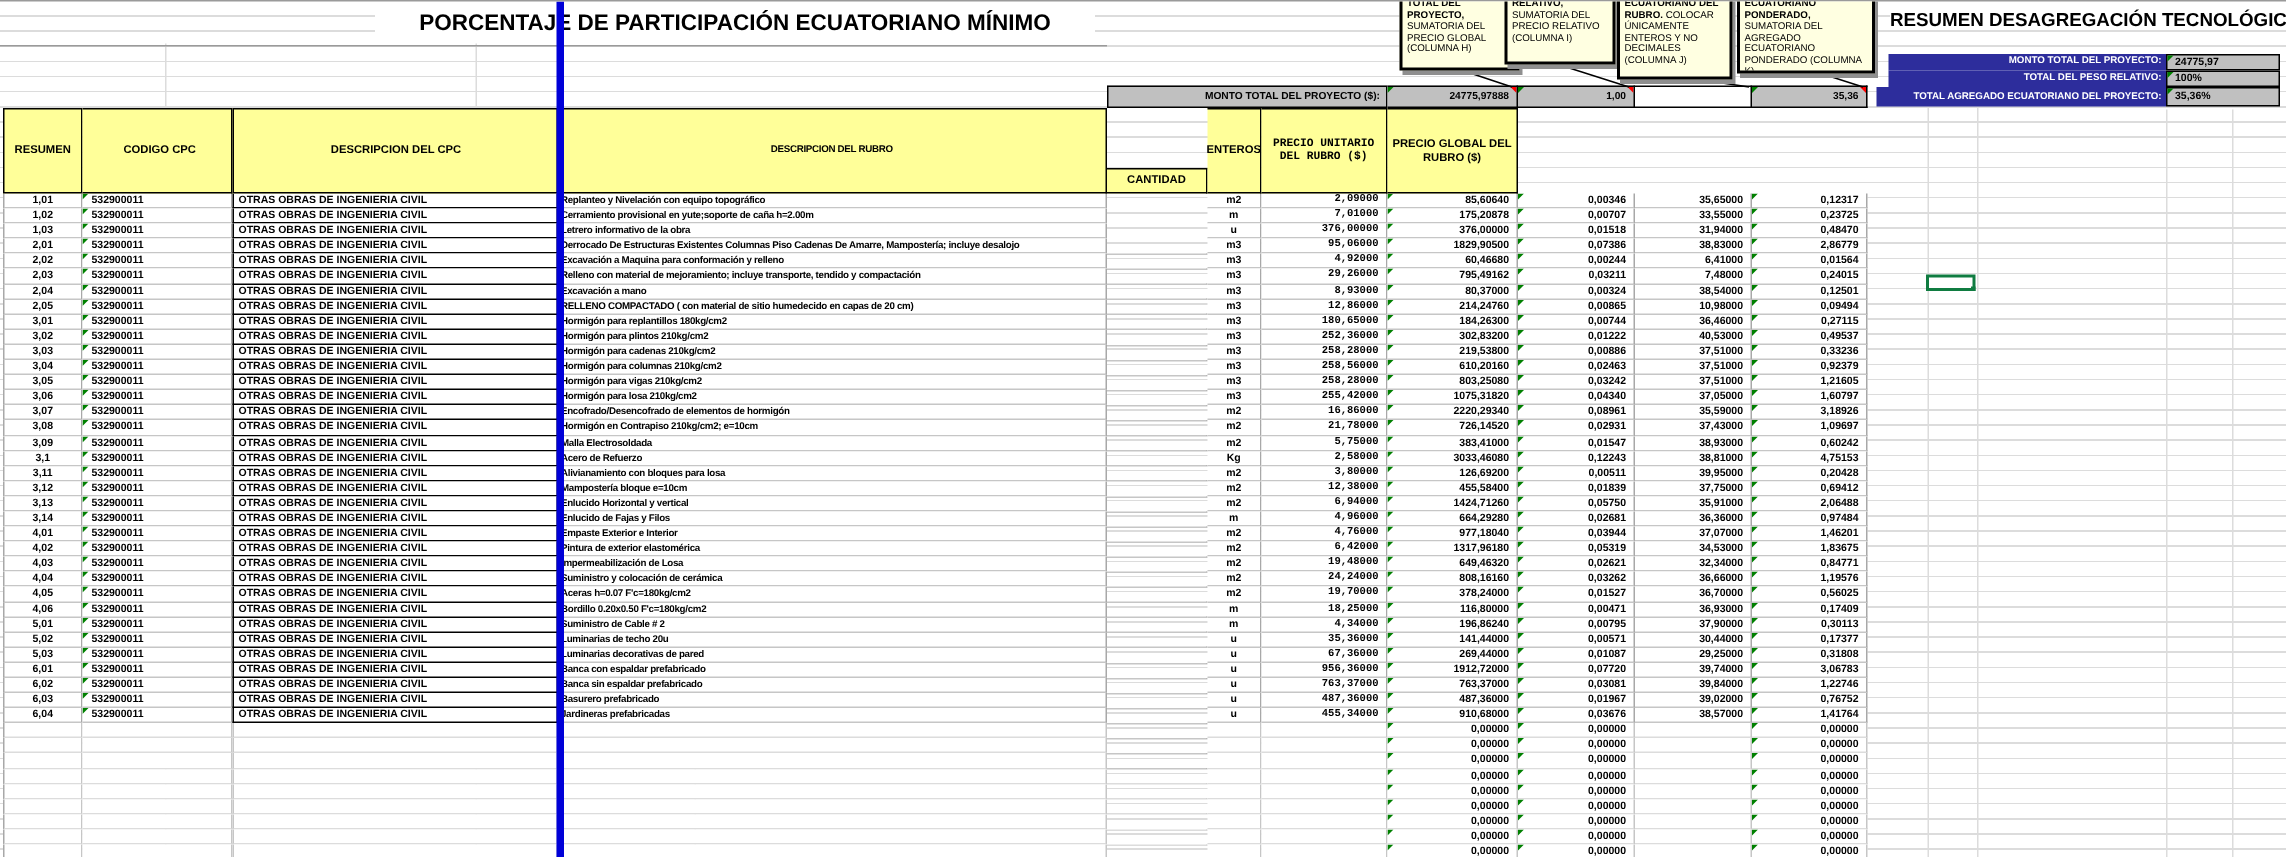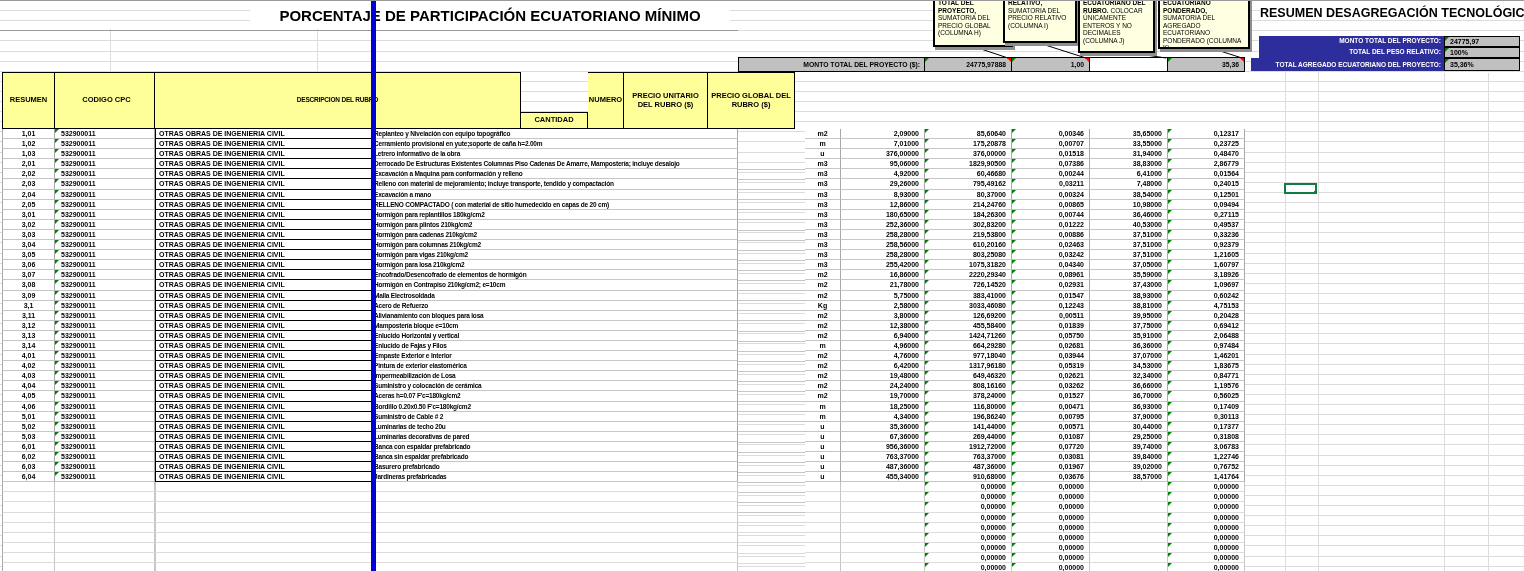--- a/index.html
+++ b/index.html
@@ -51,21 +51,21 @@
   .row{display:flex;height:10.1px;}
   .cell{box-sizing:border-box;flex:none;position:relative;background:#fff;
     border-right:1px solid #a8a8a8;border-bottom:1px solid #c6c6c6;
     font-size:7px;font-weight:bold;line-height:9px;white-space:nowrap;overflow:hidden;padding:0 2px;}
   .c-numero{width:53px;text-align:center;border-left:1px solid #a8a8a8;}
   .c-cpc{width:100px;padding-left:6px;}
   .c-cpcdesc{width:217px;border-right:1px solid #000;border-left:1px solid #000;border-bottom:1px solid #000;padding-left:3px;}
   .c-rubro{width:366px;font-size:6.5px;letter-spacing:-0.2px;}
   .c-cant{width:67px;margin-top:40px;}
   .c-unid{width:36px;text-align:center;}
-  .c-pu{width:84px;}
+  .c-pu{width:84px;font-family:Liberation Mono, monospace;}
   .c-pg{width:87px;}
   .c-peso{width:78px;}
   .c-agr{width:78px;}
   .c-pond{width:77px;}
   .num{text-align:right;padding-right:5px;}
   .row.empty .cell{border-bottom-color:#dcdcdc;border-right-color:#c6c6c6;}
   .row.empty .c-cpcdesc{border-left-color:#c6c6c6;border-right-color:#c6c6c6;border-bottom-color:#dcdcdc;}
 
   
   .tri{position:absolute;width:0;height:0;top:0;}
@@ -159,23 +159,24 @@
     <div class="sum-label" style="width:193px;line-height:13px;">TOTAL AGREGADO ECUATORIANO DEL PROYECTO:</div>
     <div class="sum-val" style="line-height:11px;">
       <span class="tri tri-green"></span>
       <span>35,36%</span>
     </div>
   </div>
 
   <div class="hdr" id="hdr">
       <div class="hcell c-numero first">RESUMEN</div>
       <div class="hcell c-cpc">CODIGO CPC</div>
+      <div class="hcell c-cpcdesc">DESCRIPCION DEL CPC</div>
       <div class="hcell c-rubro">DESCRIPCION DEL RUBRO</div>
       <div class="hcell c-cant">CANTIDAD</div>
-      <div class="hcell c-unid">NUMERO</div>
+      <div class="hcell c-unid">ENTEROS</div>
       <div class="hcell c-pu">PRECIO UNITARIO DEL RUBRO ($)</div>
       <div class="hcell c-pg">PRECIO GLOBAL DEL RUBRO ($)</div>
     </div>
 
   <div class="rows" id="data-rows">
       <div class="row">
         <div class="cell c-numero"><span>1,01</span></div>
         <div class="cell c-cpc"><span class="tri tri-green"></span><span>532900011</span></div>
         <div class="cell c-cpcdesc"><span>OTRAS OBRAS DE INGENIERIA CIVIL</span></div>
         <div class="cell c-rubro"><span>Replanteo y Nivelación con equipo topográfico</span></div>

